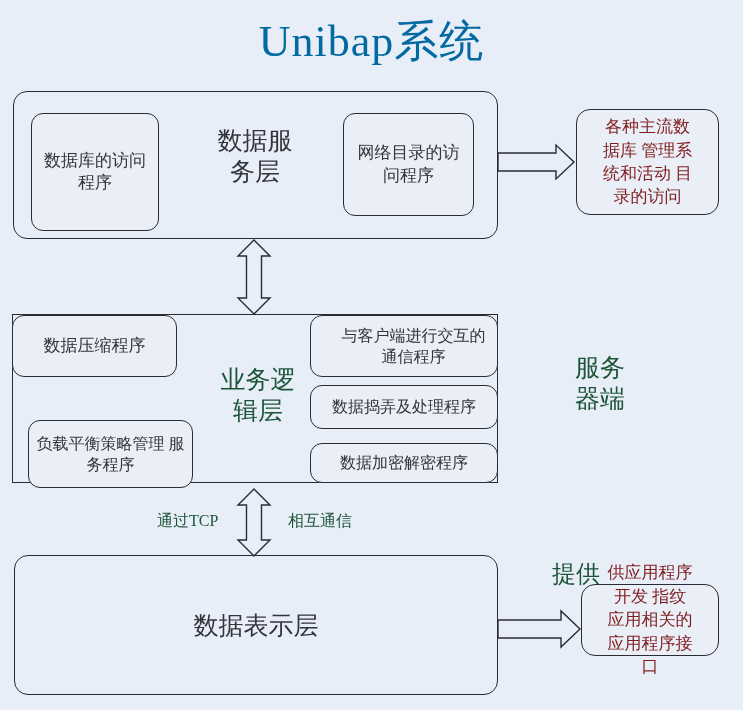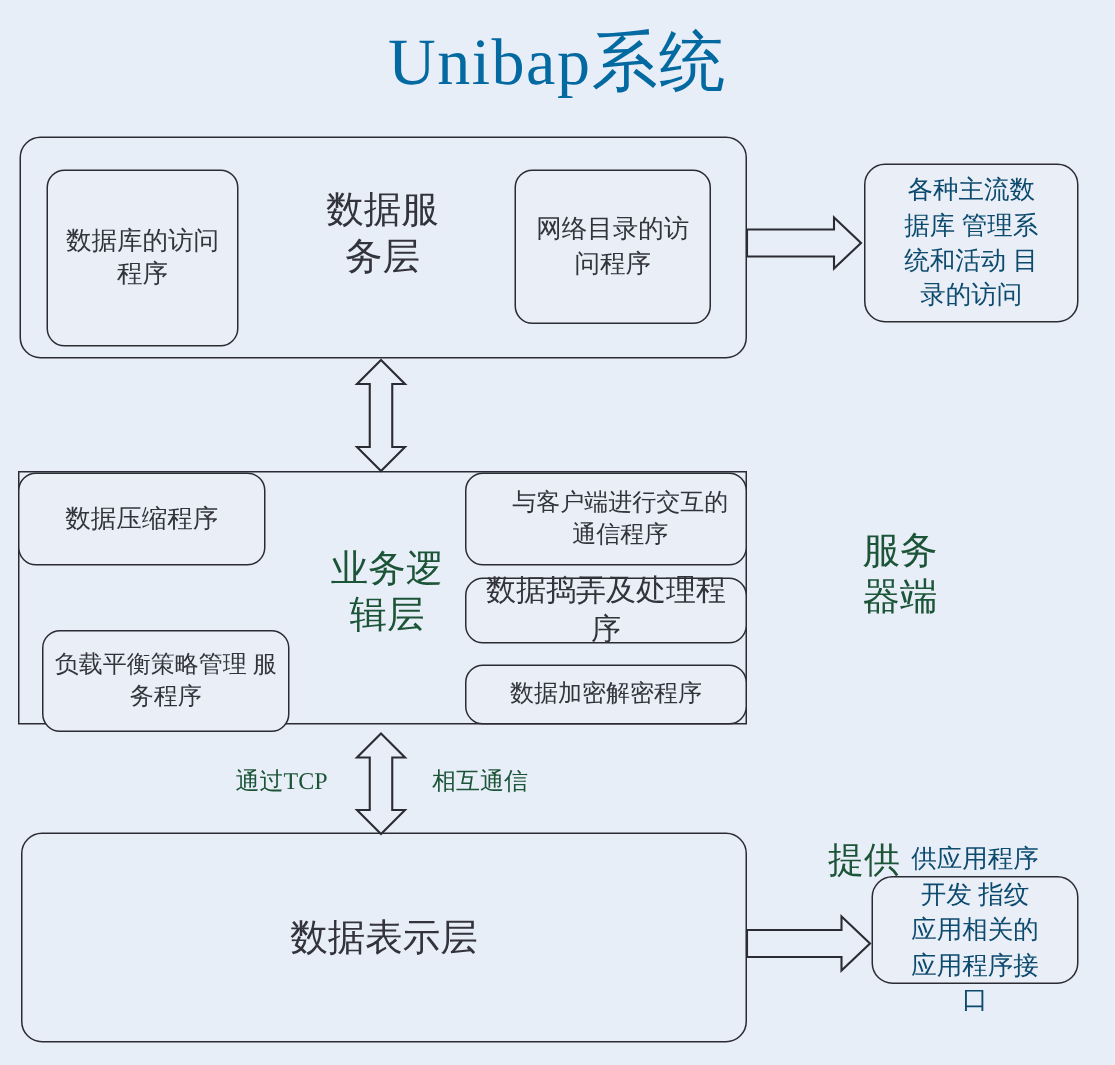--- a/index.html
+++ b/index.html
@@ -72,21 +72,21 @@
     border: 1.4px solid #2b2b33;
     border-radius: 14px;
     background: #e9eef7;
     box-sizing: border-box;
     display: flex;
     align-items: center;
     justify-content: center;
     text-align: center;
     font-size: 17px;
     line-height: 1.38;
-    color: #0c4a6e;
+    color: #7f1d1d;
     padding: 4px 24px;
   }
 
   
   .layer-label {
     position: absolute;
     text-align: center;
     font-size: 25px;
     line-height: 1.24;
     color: #33333b;
@@ -154,21 +154,21 @@
 
   <div class="prog-box" style="left:28px; top:420px; width:165px; height:68px; font-size:16px;">负载平衡策略管理
 服务程序</div>
 
   <div class="layer-label green" style="left:198px; top:364px; width:120px;">业务逻
 辑层</div>
 
   <div class="prog-box" style="left:310px; top:315px; width:188px; height:62px; font-size:16px;padding-left:25px;">与客户端进行交互的
 通信程序</div>
 
-  <div class="prog-box" style="left:310px; top:385px; width:188px; height:44px; font-size:20px;">数据捣弄及处理程序</div>
+  <div class="prog-box" style="left:310px; top:385px; width:188px; height:44px; font-size:16px;">数据捣弄及处理程序</div>
 
   <div class="prog-box" style="left:310px; top:443px; width:188px; height:40px; font-size:16px;">数据加密解密程序</div>
 
   <div class="edge-label" style="left:508px; top:352px; width:110px;">服务
 器端</div>
 
   <div class="small-note" style="left:157px; top:511px;">通过TCP</div>
 
   <div class="small-note" style="left:288px; top:511px;">相互通信</div>
 

